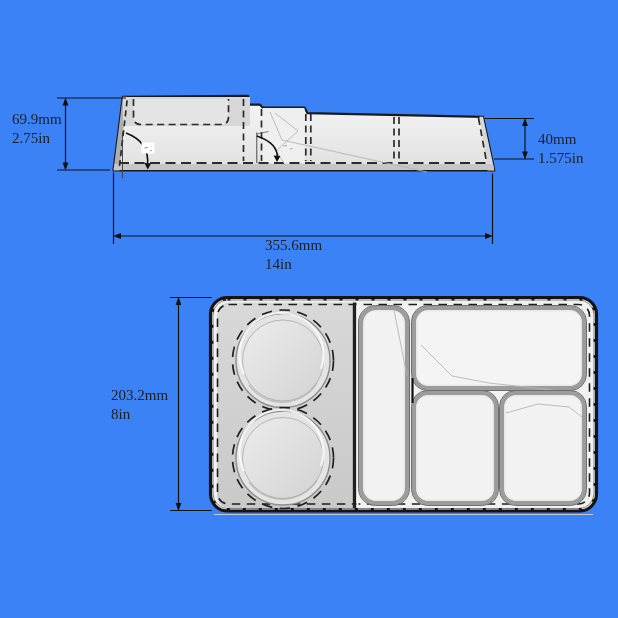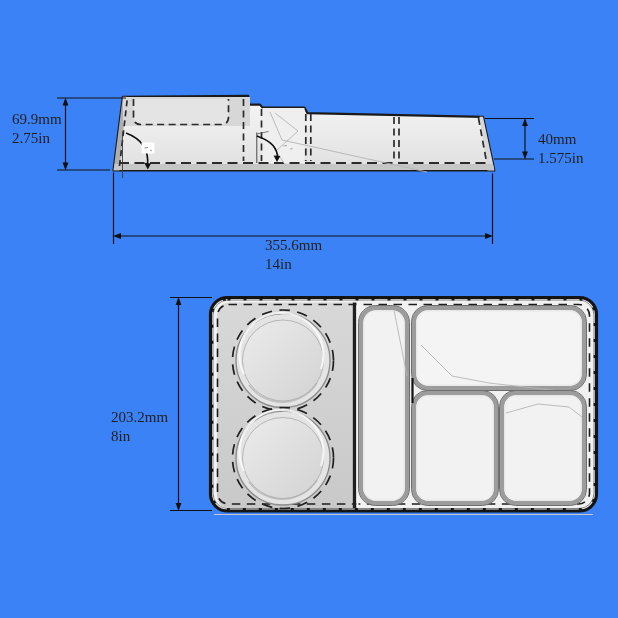--- a/index.html
+++ b/index.html
@@ -188,18 +188,18 @@
   <div class="dim-label" style="left:538px;top:130px;">
     <span>40mm</span>
     <span>1.575in</span>
   </div>
 
   <div class="dim-label" style="left:265px;top:220px;margin-top:16px;">
     <span>355.6mm</span>
     <span>14in</span>
   </div>
 
-  <div class="dim-label" style="left:111px;top:386px;margin-top:22px;">
+  <div class="dim-label" style="left:111px;top:386px;">
     <span>203.2mm</span>
     <span>8in</span>
   </div>
 
 </div>
 
 </body></html>

